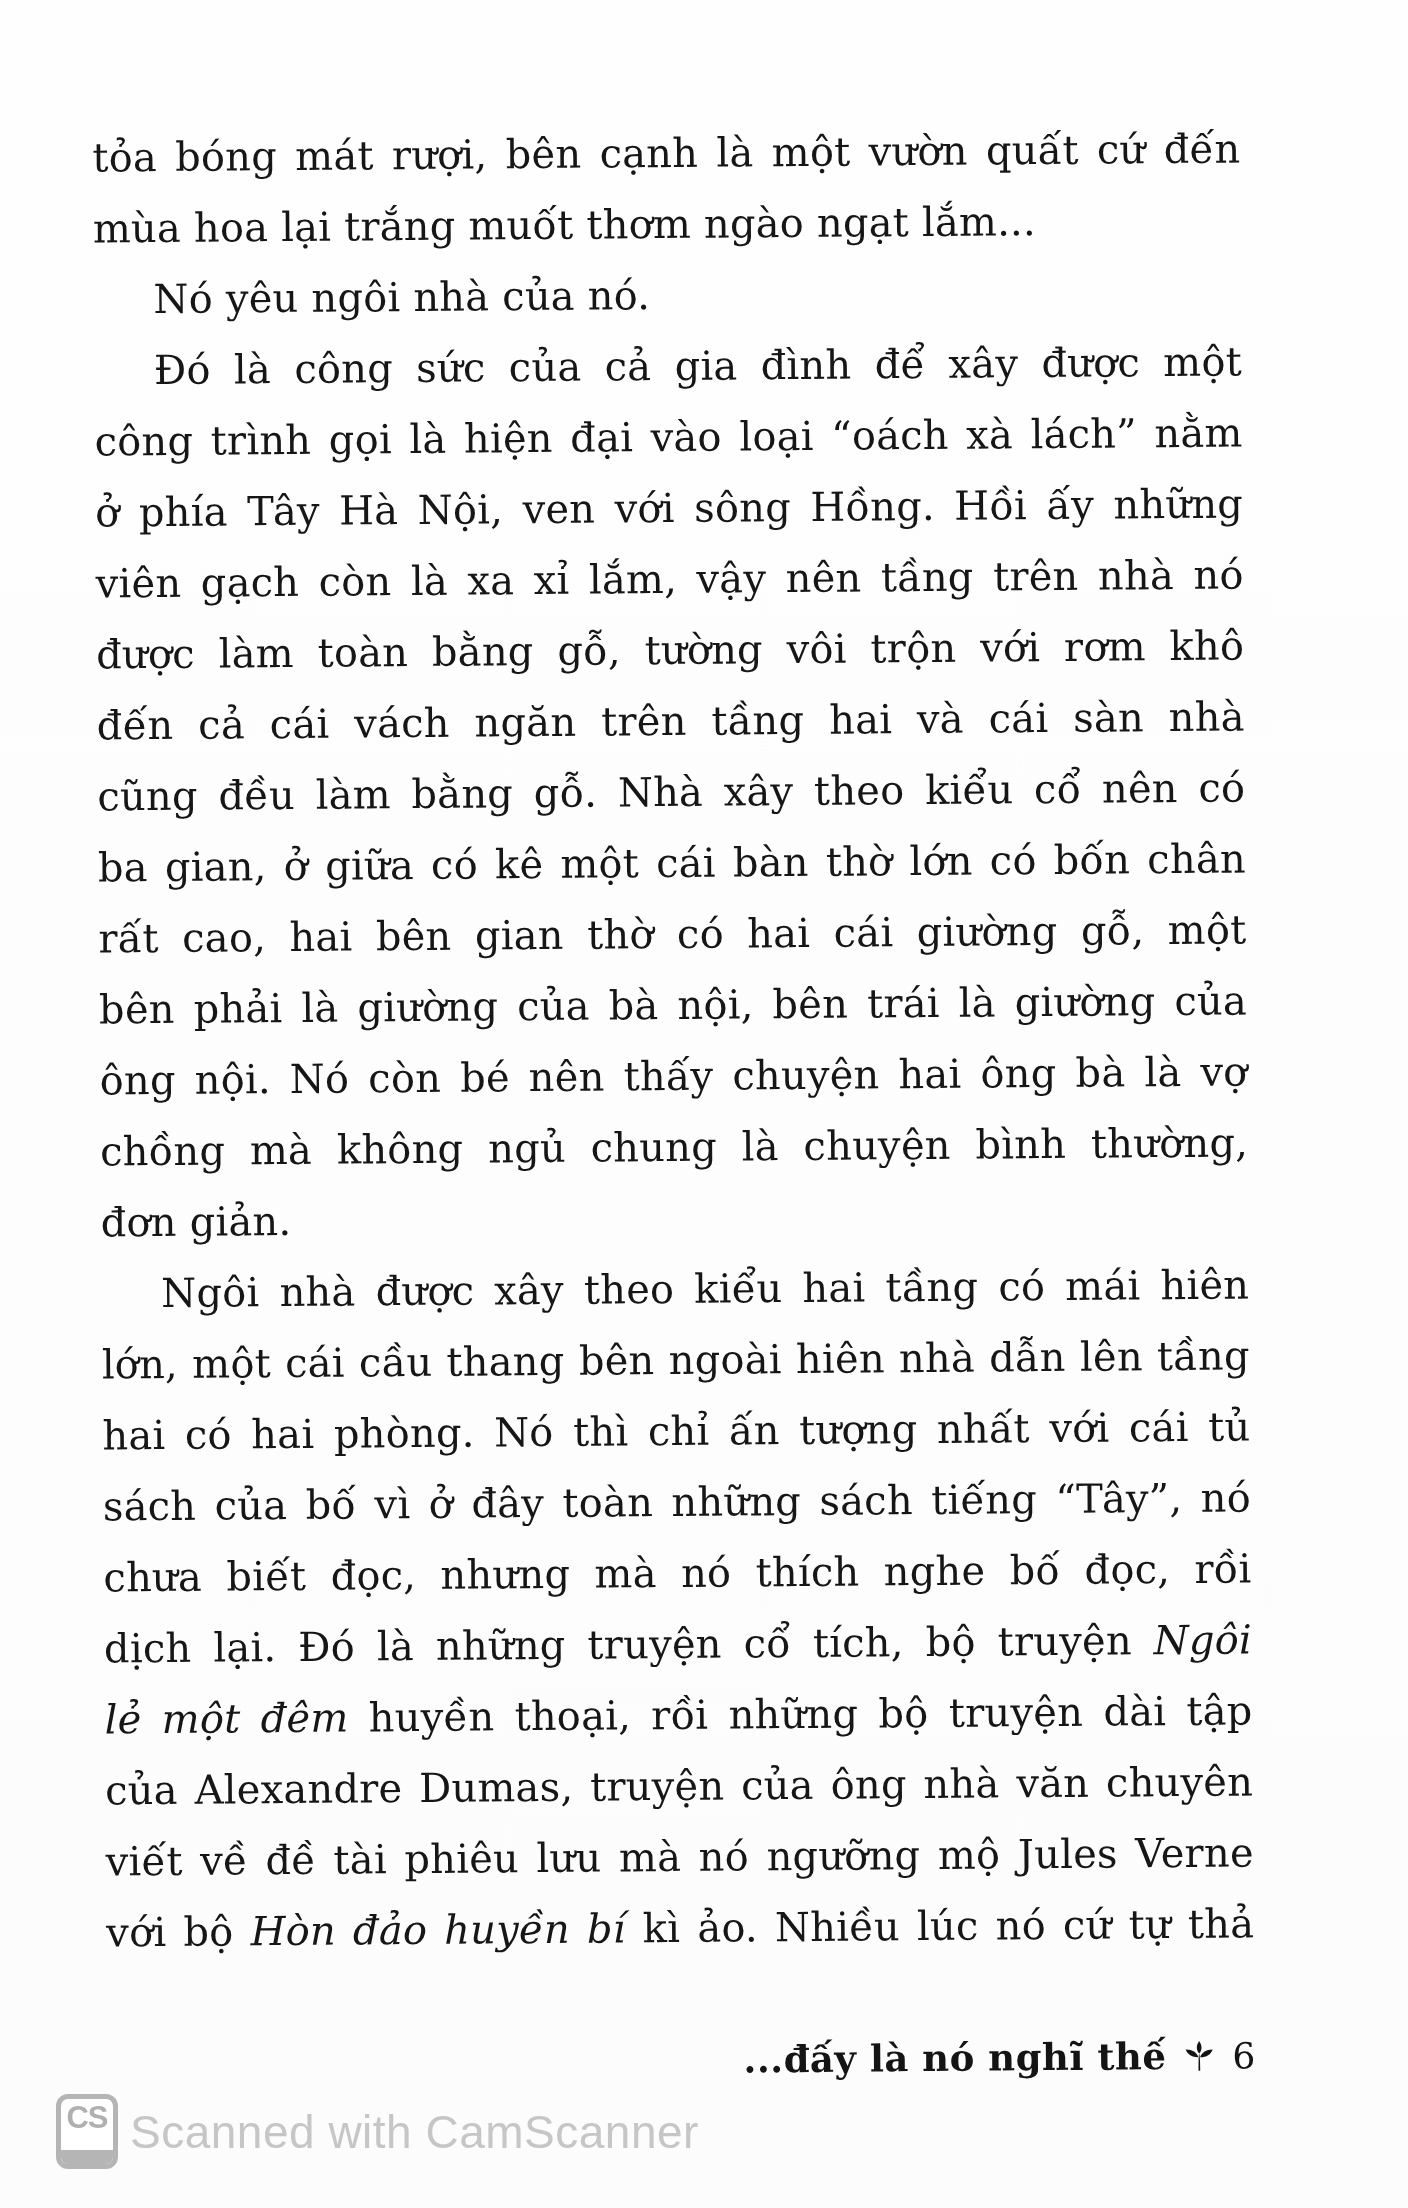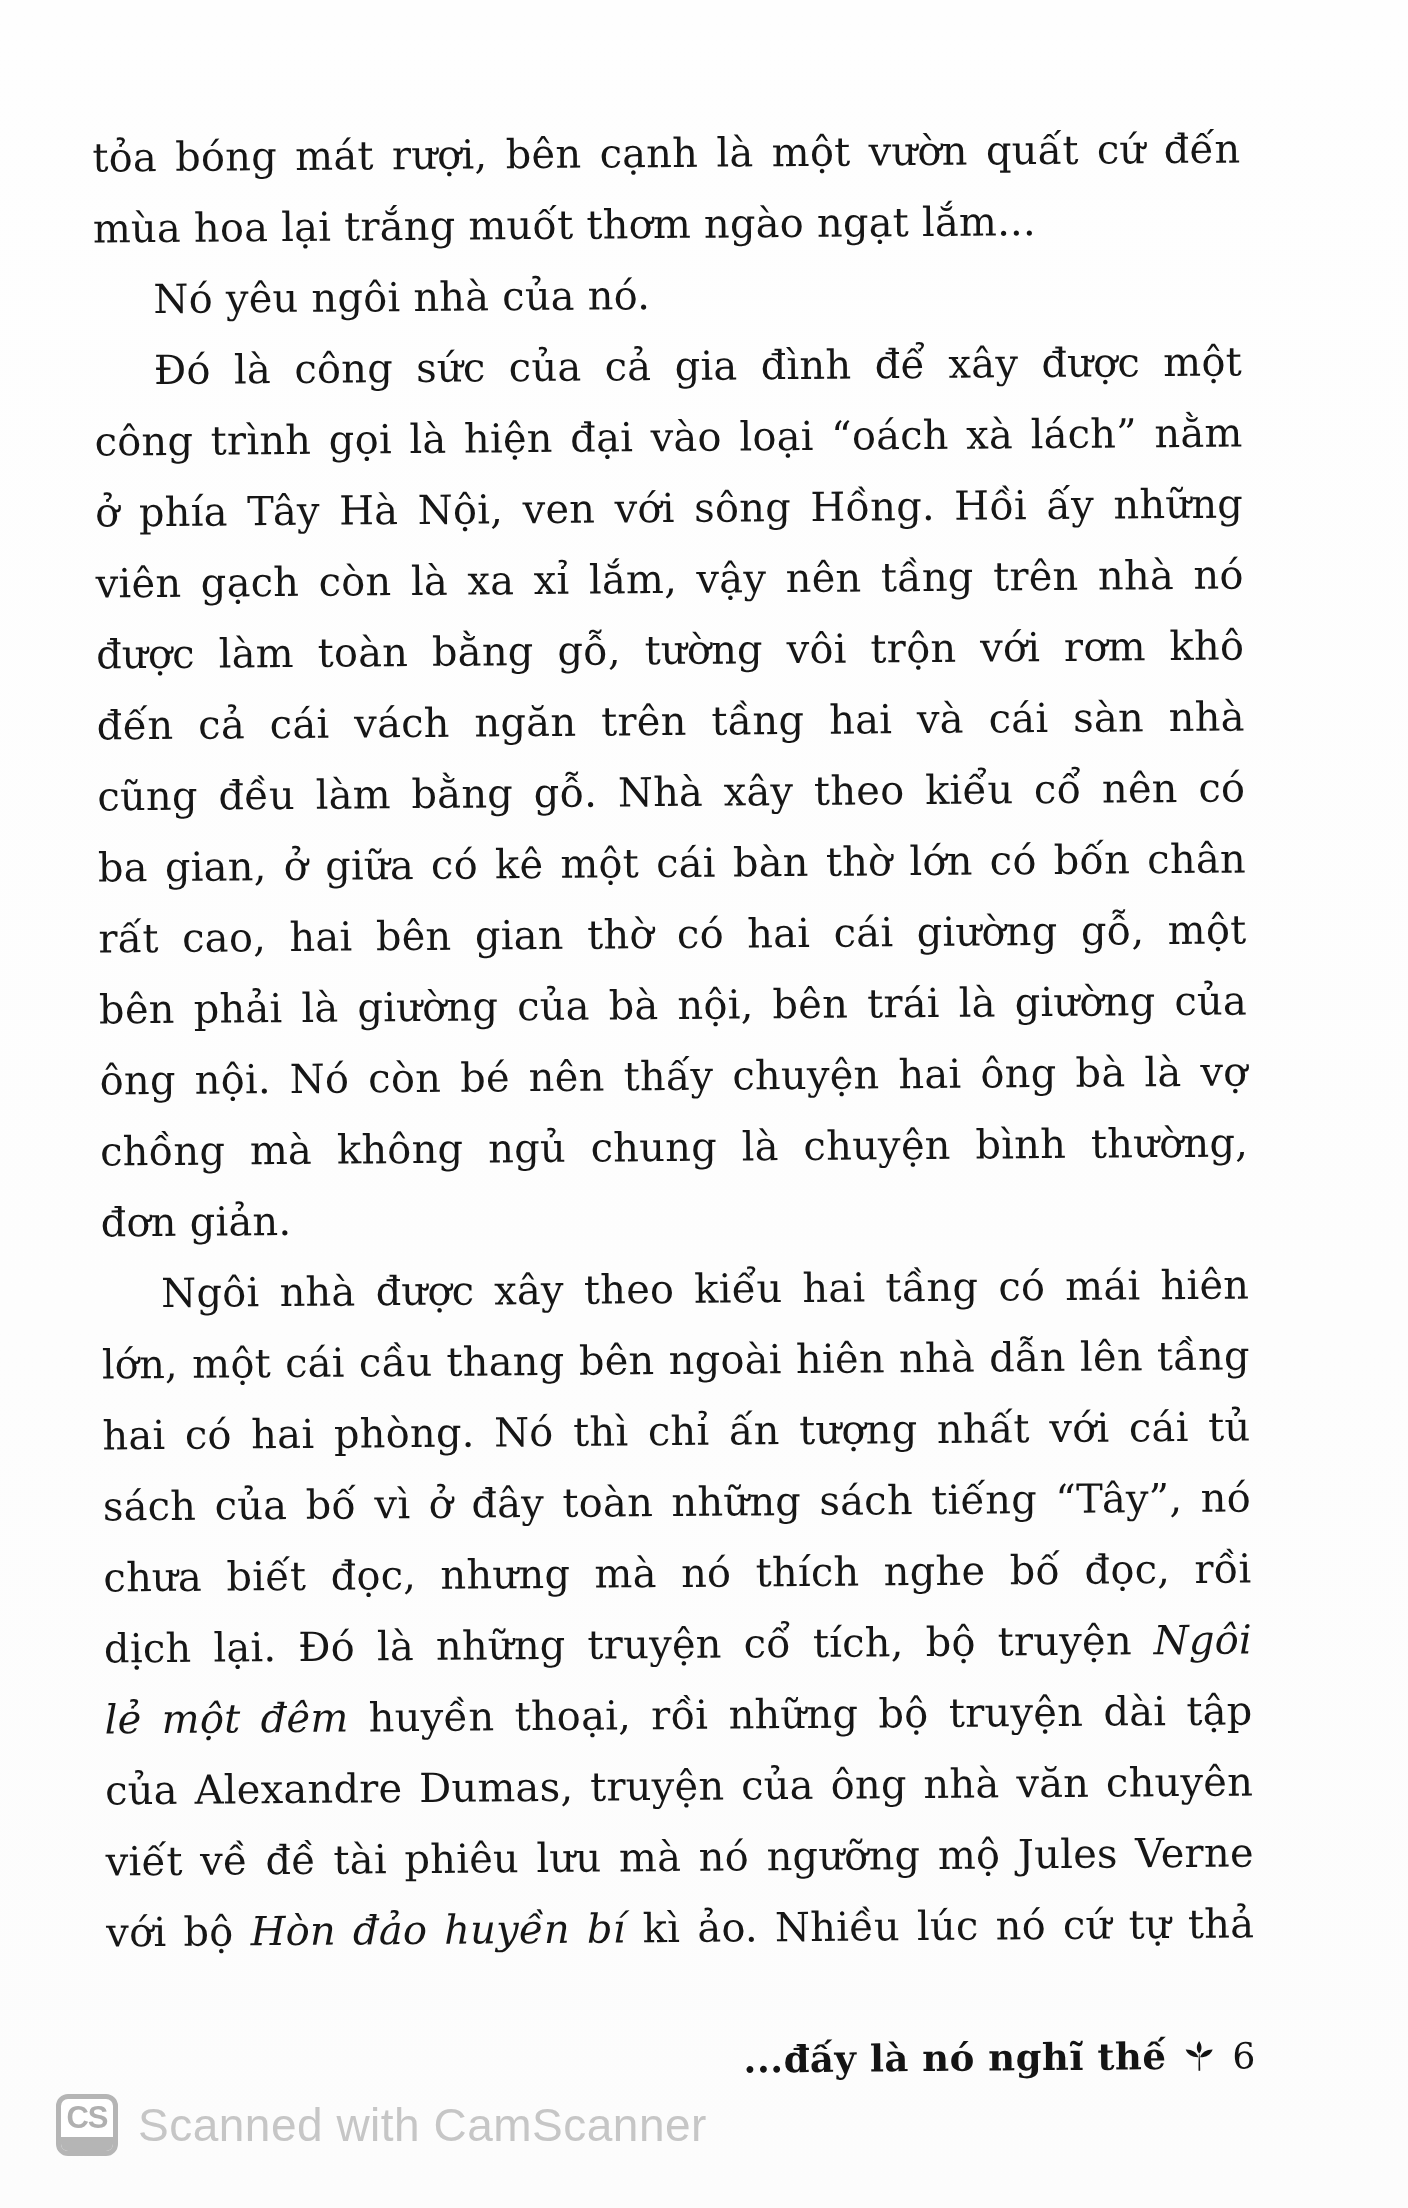--- a/index.html
+++ b/index.html
@@ -67,21 +67,21 @@
   .camscanner {
     position: absolute;
     left: 56px;
     top: 2094px;
     display: flex;
     align-items: center;
   }
   .cs-logo {
     position: relative;
     width: 62px;
-    height: 62px;
+    height: 75px;
     box-sizing: border-box;
     border: 5px solid #b5b5b5;
     border-radius: 12px;
     background: #fff;
     overflow: hidden;
   }
   .cs-logo .cs-letters {
     position: absolute;
     top: 1px;
     left: 0;
@@ -95,21 +95,21 @@
   }
   .cs-logo .cs-bar {
     position: absolute;
     bottom: 0;
     left: 0;
     right: 0;
     height: 14px;
     background: #b5b5b5;
   }
   .cs-text {
-    margin-left: 20px;
+    margin-left: 12px;
     font-family: "Liberation Sans", sans-serif;
     font-size: 46px;
     color: #c6c6c6;
     letter-spacing: 0.5px;
   }
 </style>
 </head>
 <body>
 
 <div class="page">

